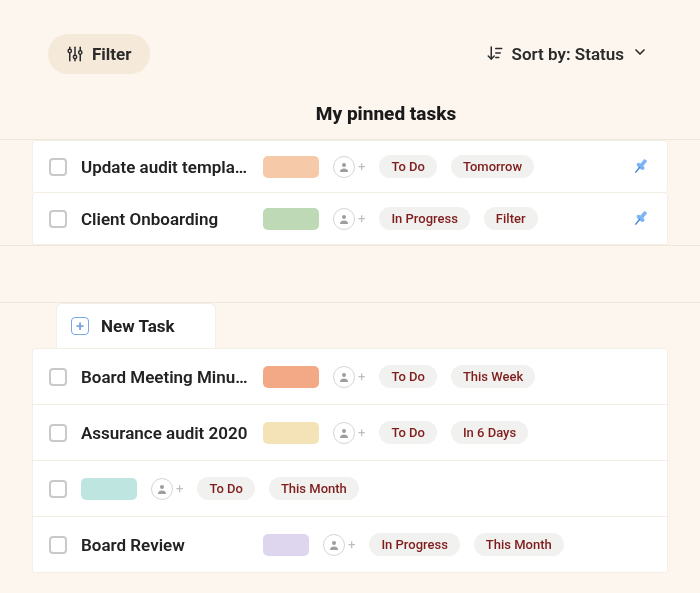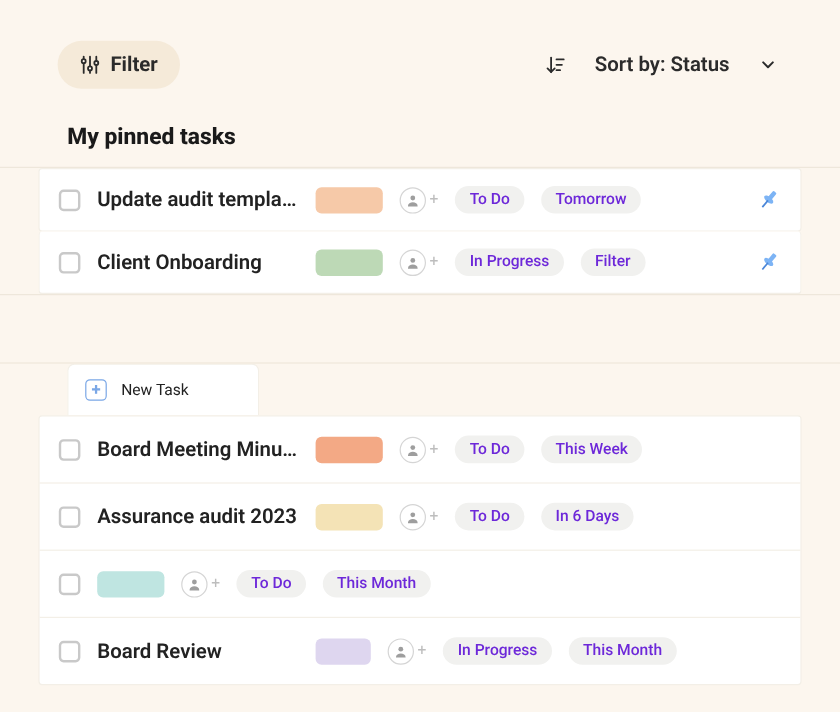--- a/index.html
+++ b/index.html
@@ -24,33 +24,33 @@
     background: #f5ead9;
     border-radius: 22px;
     padding: 10px 18px;
     font-weight: 700;
     font-size: 17px;
     color: #2b2b2b;
     cursor: pointer;
   }
   .sort-btn {
     display: flex;
-    align-items: center;
-    gap: 24px;
+    gap: 8px;
     font-weight: 600;
     font-size: 17px;
     color: #2b2b2b;
     cursor: pointer;
     padding: 8px 4px;
   }
   .section-title {
     font-size: 19px;
     font-weight: 800;
-    padding: 8px 0 14px 56px;
+    padding: 8px 0 14px 72px;
     color: #1a1a1a;
+    text-align: center;
   }
   .line {
     height: 1px;
     background: #eee7db;
     width: 100%;
   }
   .task-card {
     background: #fff;
     margin: 0 32px;
     border: 1px solid #f3efe7;
@@ -105,21 +105,21 @@
   .assignee-plus {
     color: #bdbdbd;
     font-size: 13px;
     margin-left: 3px;
   }
   .badge {
     background: #f1f1ef;
     border-radius: 14px;
     padding: 4px 12px;
     font-size: 13px;
-    color: #6d28d9;
+    color: #7f1d1d;
     font-weight: 500;
     white-space: nowrap;
     flex-shrink: 0;
   }
   .pin {
     margin-left: auto;
     flex-shrink: 0;
     cursor: pointer;
   }
   .gap-block {
@@ -145,22 +145,22 @@
     border: 1.5px solid #7aa7e6;
     border-radius: 4px;
     display: flex;
     align-items: center;
     justify-content: center;
     color: #7aa7e6;
     font-size: 14px;
     font-weight: 700;
   }
   .new-task-label {
-    font-size: 13px;
-    font-weight: 400;
+    font-size: 17px;
+    font-weight: 700;
     color: #222;
   }
   .list-block {
     margin: 0 32px;
     background: #fff;
     border: 1px solid #f3efe7;
     border-radius: 3px;
   }
   .list-row {
     display: flex;
@@ -286,21 +286,21 @@
             <path d="M4 21c0-4 4-6 8-6s8 2 8 6v1H4z"></path>
           </svg>
         </span>
         <span class="assignee-plus">+</span>
       </div>
       <div class="badge">To Do</div>
       <div class="badge">This Week</div>
     </div>
     <div class="list-row">
       <div class="checkbox"></div>
-      <div class="task-title">Assurance audit 2023</div>
+      <div class="task-title">Assurance audit 2020</div>
       <div class="color-tag" style="background: rgb(244, 227, 182); width: 56px;"></div>
       <div class="assignee">
         <span class="assignee-circle">
           <svg width="12" height="12" viewBox="0 0 24 24" fill="#9e9e9e">
             <circle cx="12" cy="8" r="4"></circle>
             <path d="M4 21c0-4 4-6 8-6s8 2 8 6v1H4z"></path>
           </svg>
         </span>
         <span class="assignee-plus">+</span>
       </div>

